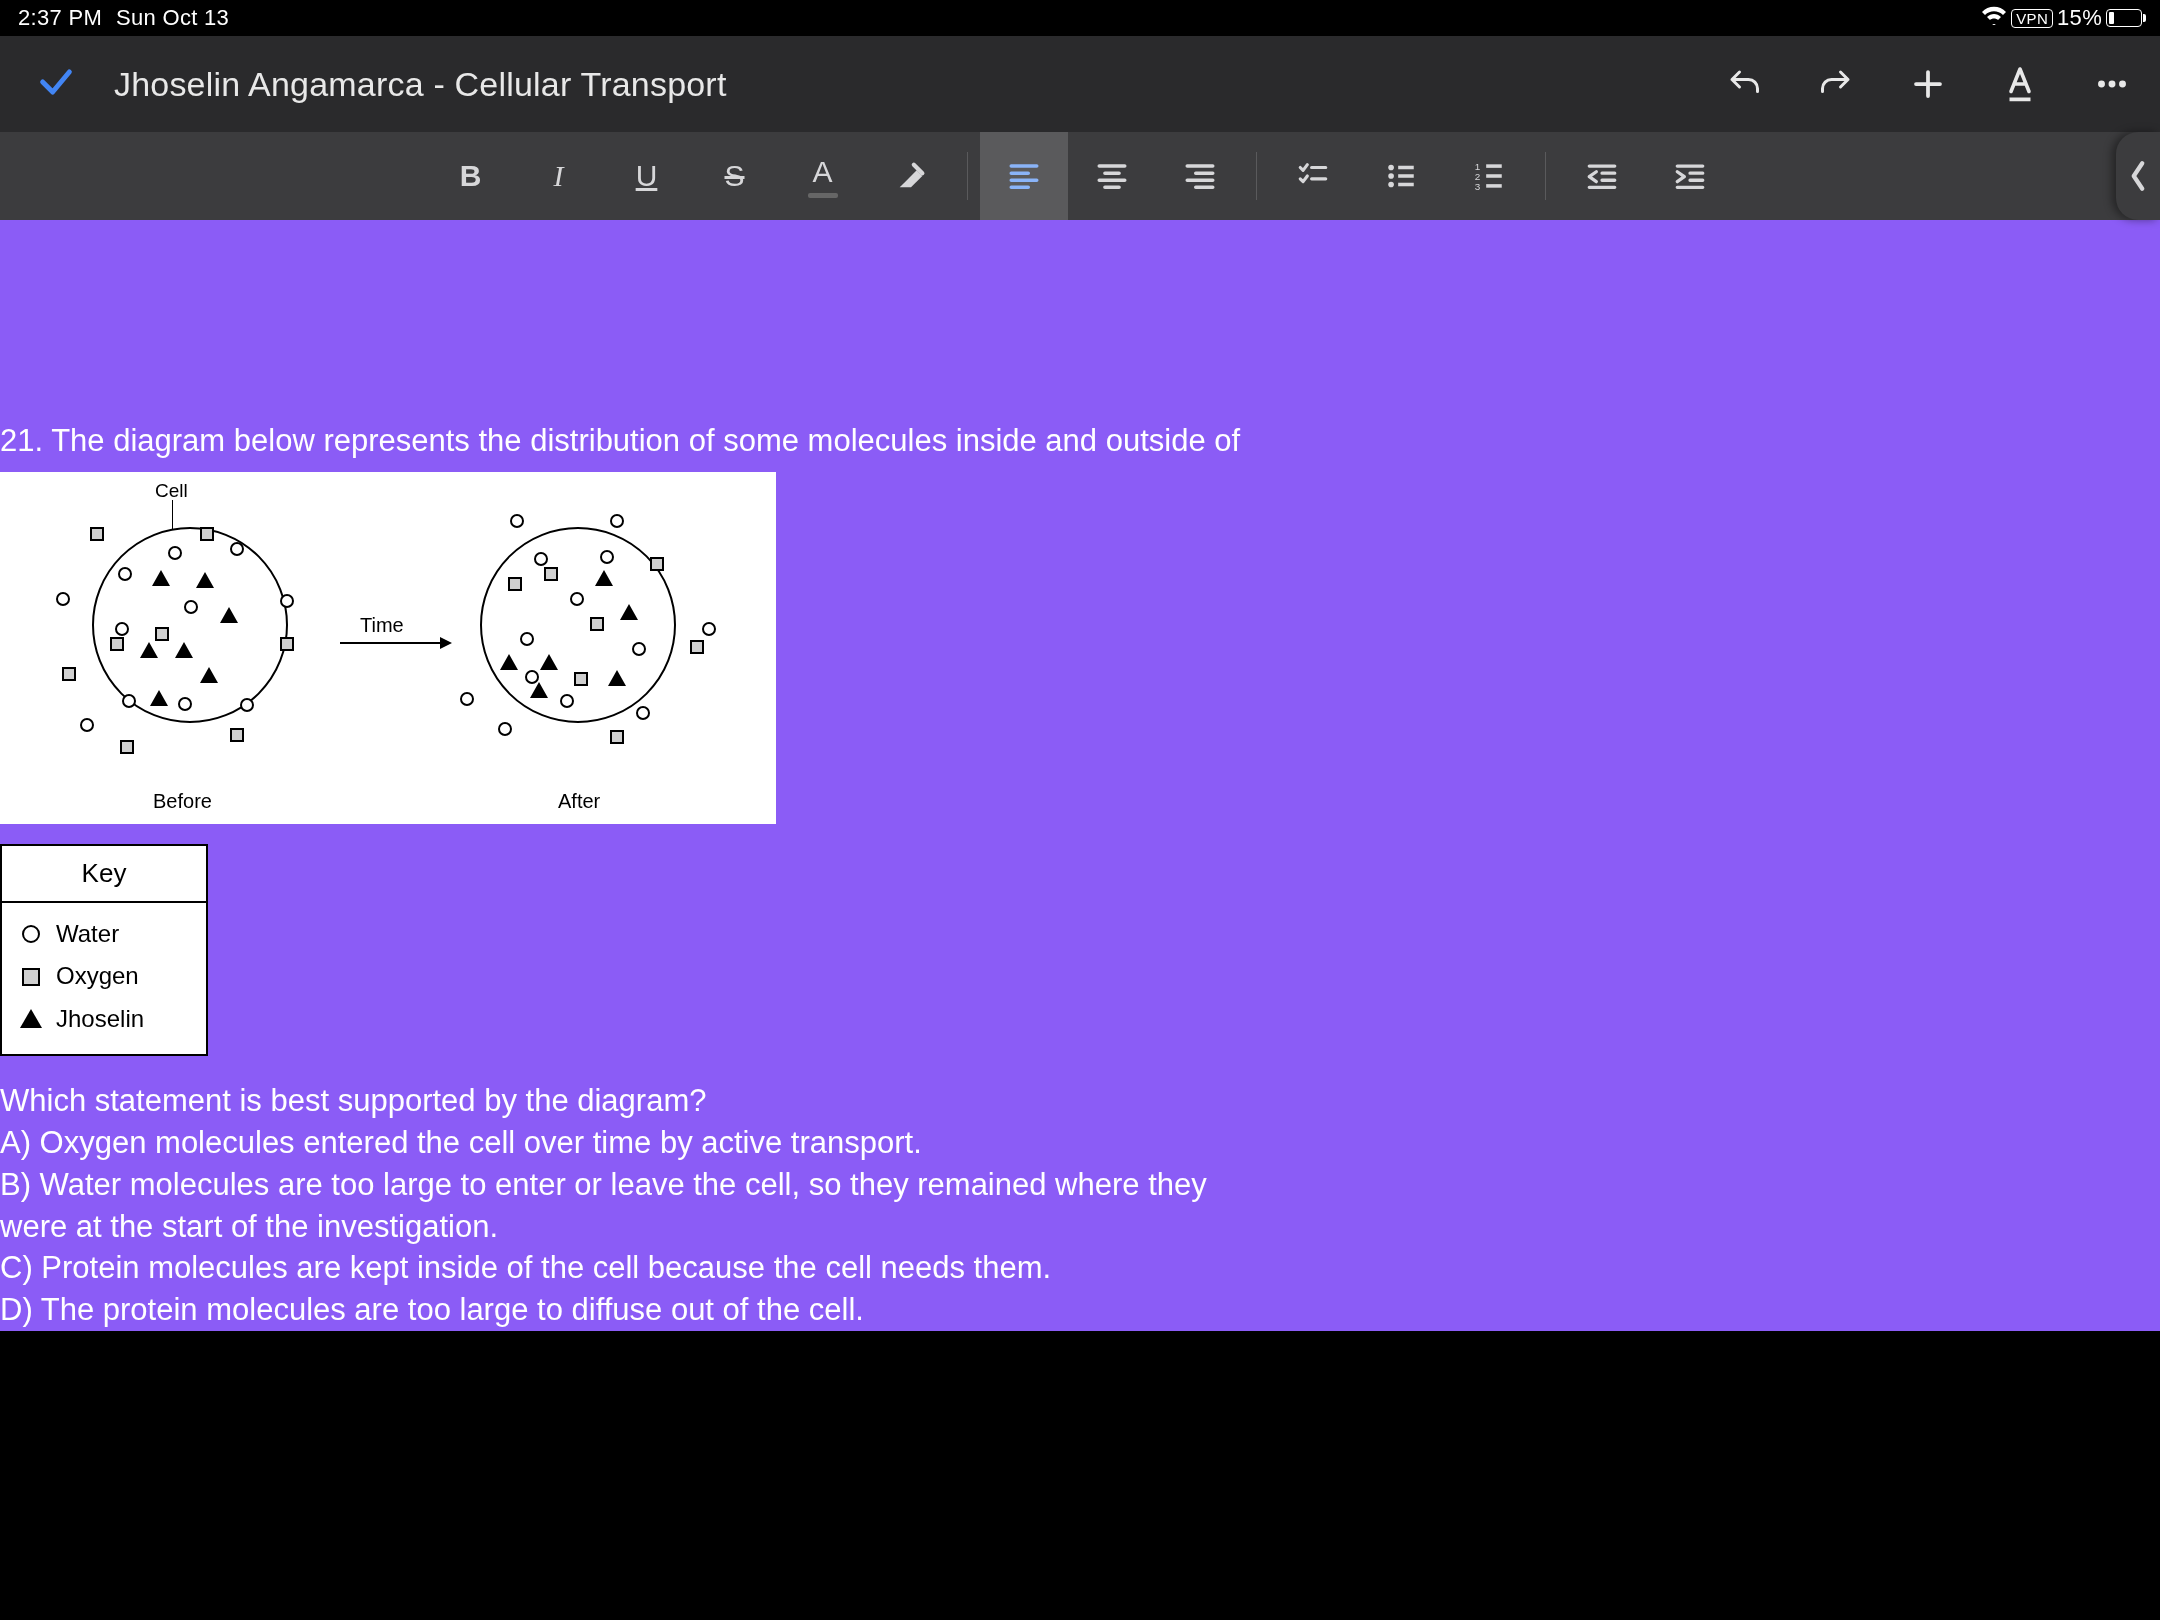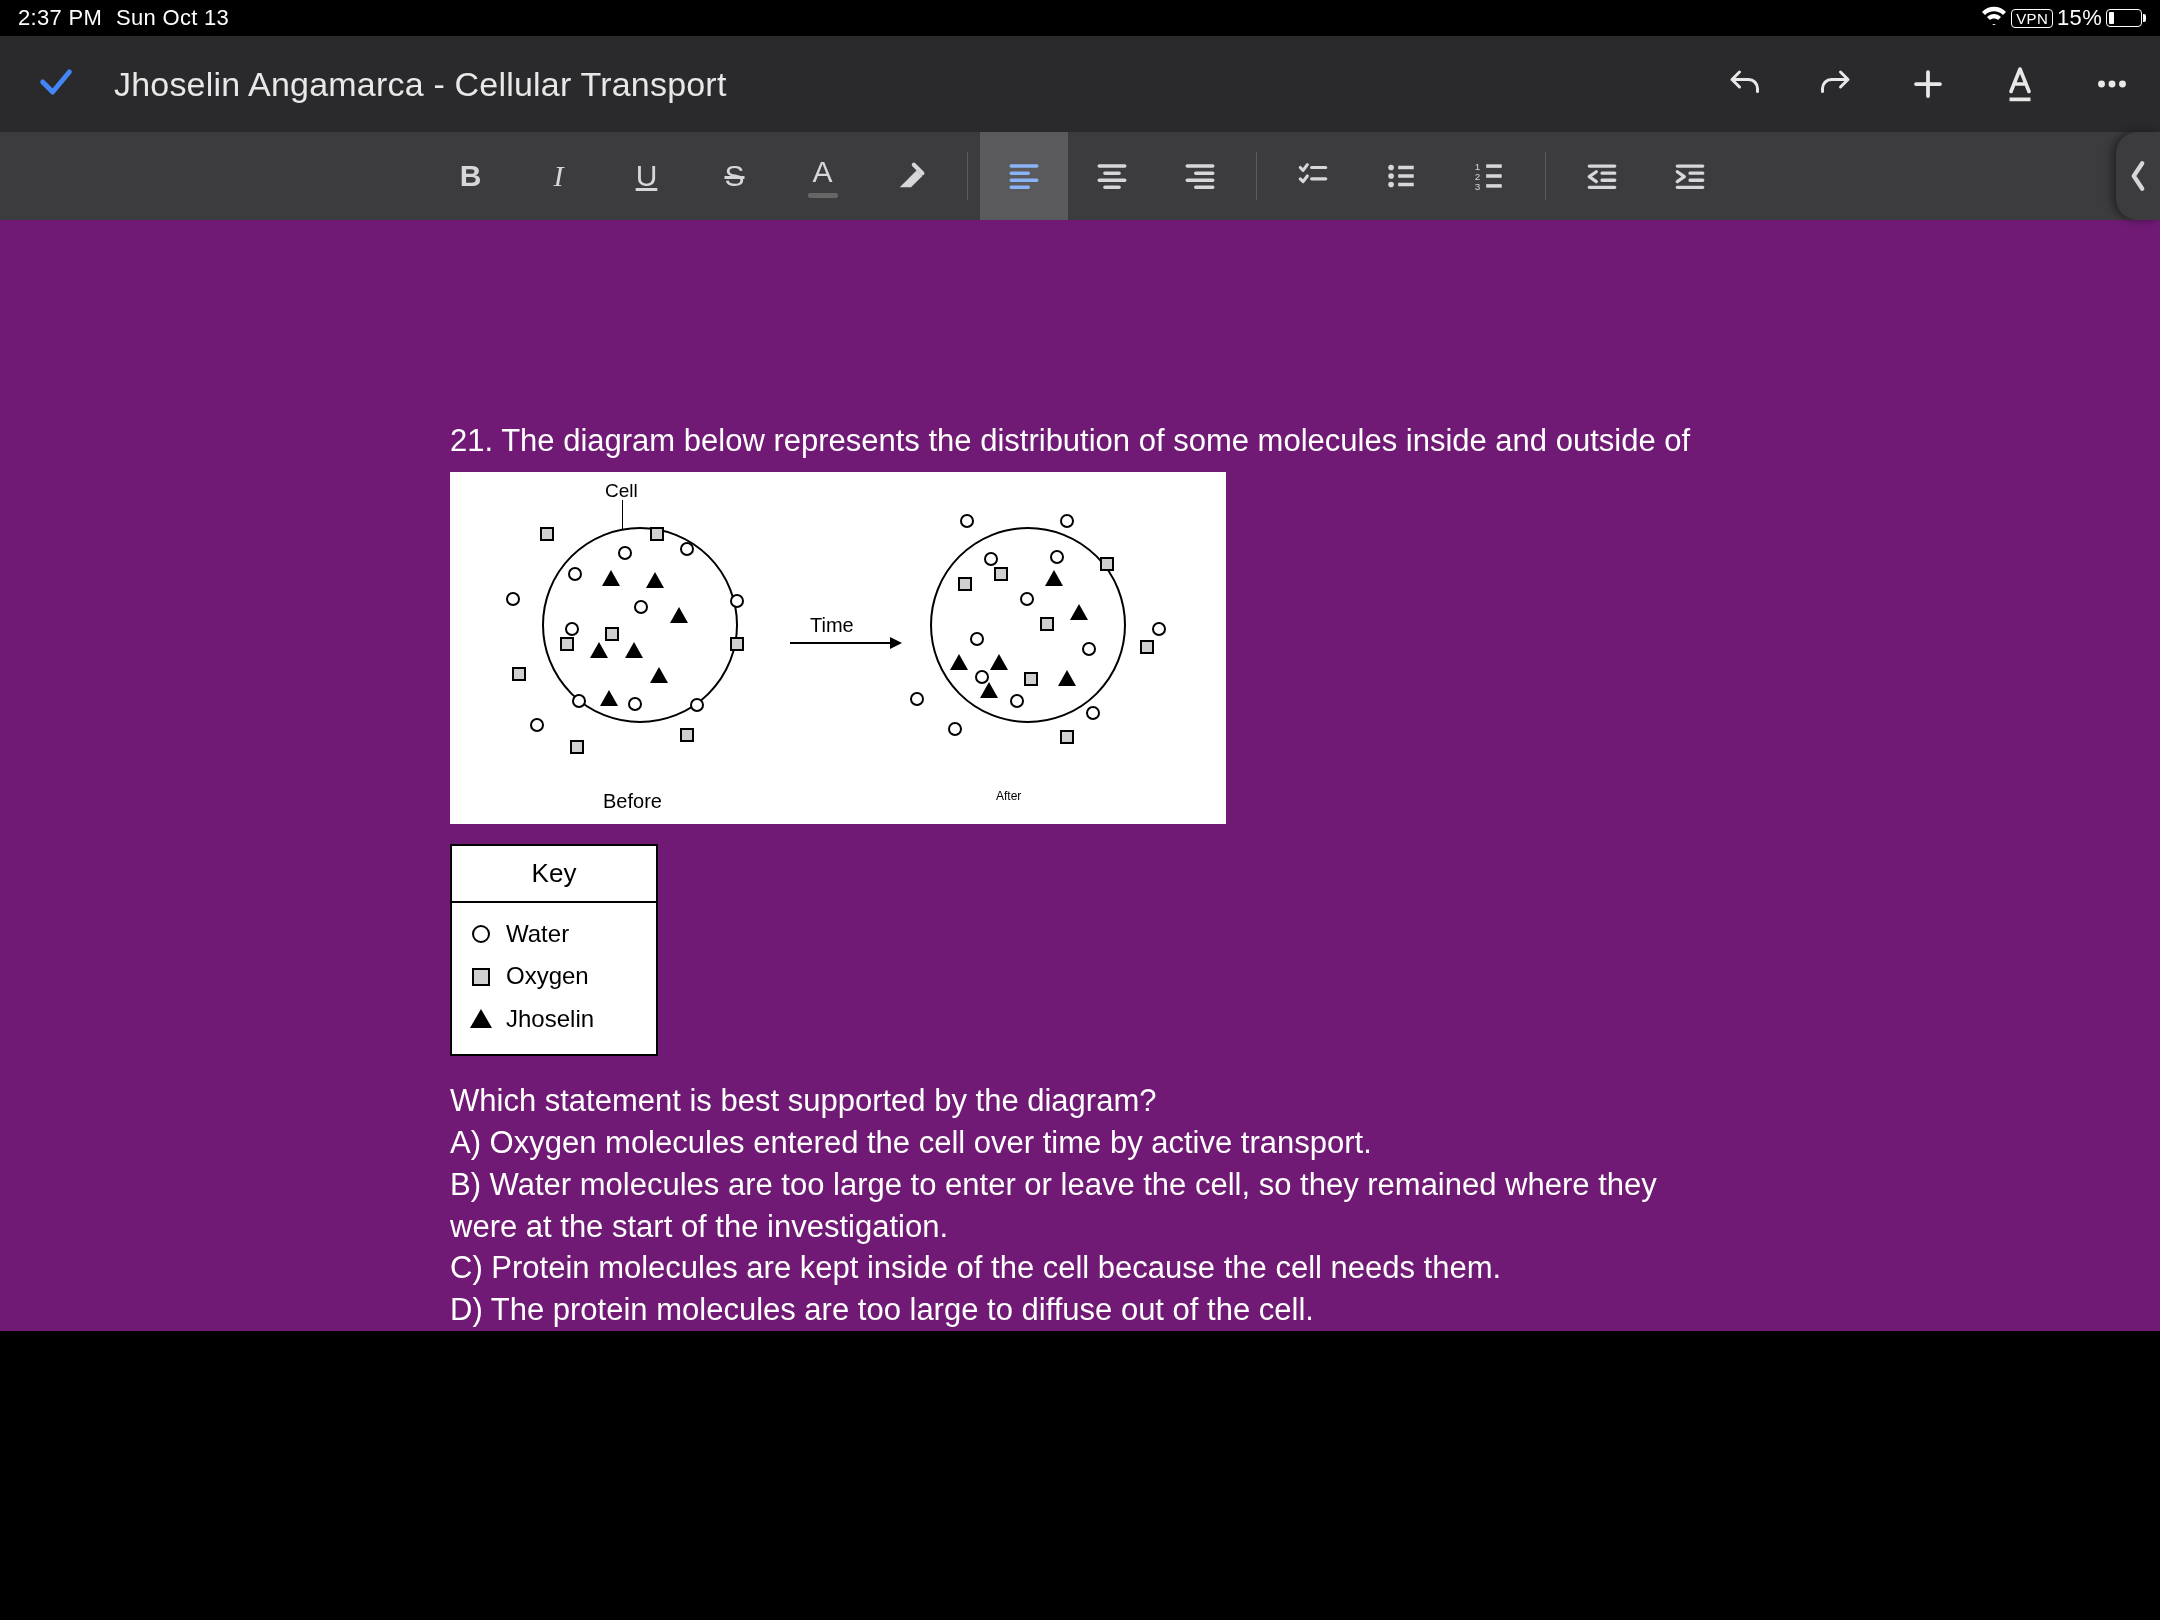--- a/index.html
+++ b/index.html
@@ -106,24 +106,24 @@
     right: 0; top: 0;
     width: 44px; height: 88px;
     background: #3c3c3e;
     border-radius: 22px 0 0 22px;
     display: flex; align-items: center; justify-content: center;
     color: #d7d7d9;
     box-shadow: -4px 0 8px rgba(0,0,0,0.4);
   }
   
   .doc-area {
-    background: #701a75;
+    background: #8b5cf6;
     padding: 200px 0 0 0;
     display: flex;
-    justify-content: center;
+    justify-content: flex-start;
   }
   .page {
     width: 1260px;
     color: #fff;
     font-size: 31px;
     line-height: 1.35;
     font-family: Arial, sans-serif;
   }
   .q-text { margin-bottom: 10px; }
   .diagram-box {
@@ -186,21 +186,21 @@
   .time-arrow::after {
     content: "";
     position: absolute;
     right: -2px; top: -5px;
     width: 0; height: 0;
     border-left: 12px solid #000;
     border-top: 6px solid transparent;
     border-bottom: 6px solid transparent;
   }
   .before-txt { position: absolute; top: 316px; left: 153px; font-size: 20px; }
-  .after-txt  { position: absolute; top: 316px; left: 546px; font-size: 12px; }
+  .after-txt  { position: absolute; top: 316px; left: 558px; font-size: 20px; }
   
   .key-box {
     background: #fff;
     color: #000;
     width: 208px;
     border: 2px solid #000;
     margin: 20px 0 24px 0;
     font-family: Arial, sans-serif;
   }
   .key-title {

